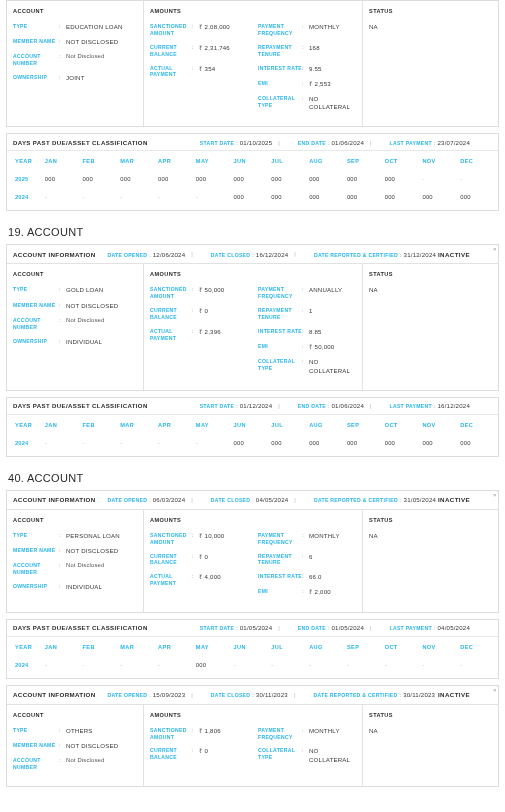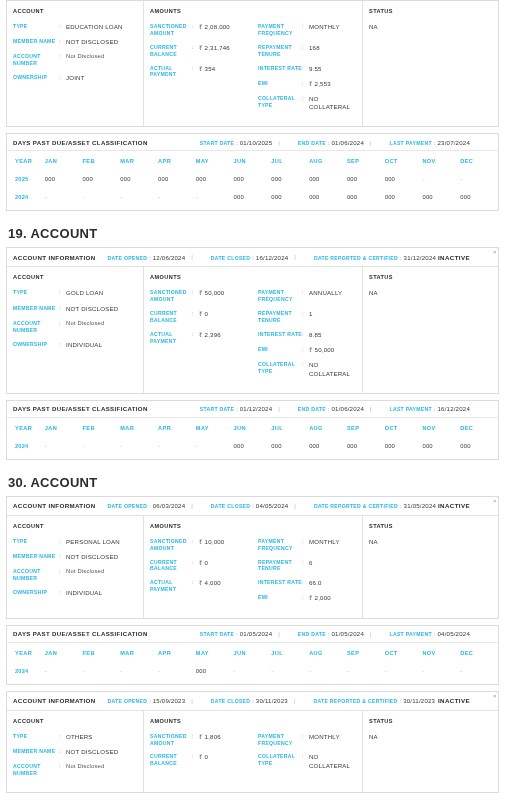--- a/index.html
+++ b/index.html
@@ -8,22 +8,22 @@
     background: #ffffff;
     font-family: "Liberation Sans", sans-serif;
     -webkit-font-smoothing: antialiased;
   }
   body { padding: 0 6px 6px 6px; }
 
   .page { width: 493px; margin: 0 auto; }
 
   
   .section-title {
-    font-size: 13px;
-    font-weight: 700;
+    font-size: 11px;
+    font-weight: 400;
     color: #2b2b2b;
     letter-spacing: .3px;
     padding: 13px 2px 6px 2px;
   }
 
   
   .card {
     border: 1px solid #dcdcdc;
     background: #fff;
     position: relative;
@@ -535,21 +535,21 @@
               <td>000</td>
               <td>000</td>
               <td>000</td>
               <td>000</td>
               <td>000</td>
             </tr>
           </tbody>
         </table>
       </div>
     </div>
-    <div class="section-title">30. ACCOUNT</div>
+    <div class="section-title">40. ACCOUNT</div>
     <div class="card">
       <div class="acct-head">
         <span class="acct-head-title">ACCOUNT INFORMATION</span>
         <div class="meta-group">
           <span class="meta-label">DATE OPENED</span>
           <span class="meta-sep">:</span>
           <span class="meta-val">06/03/2024</span>
         </div>
         <span class="pipe">|</span>
         <div class="meta-group">

